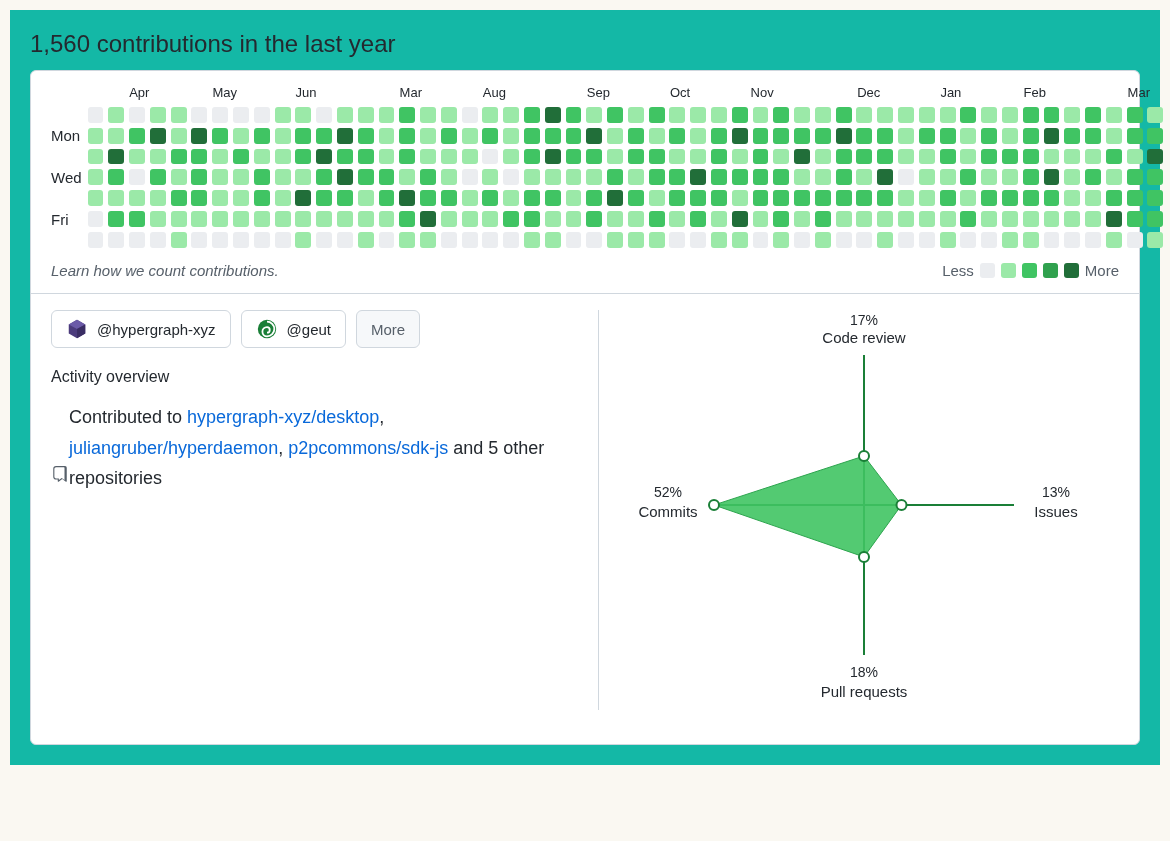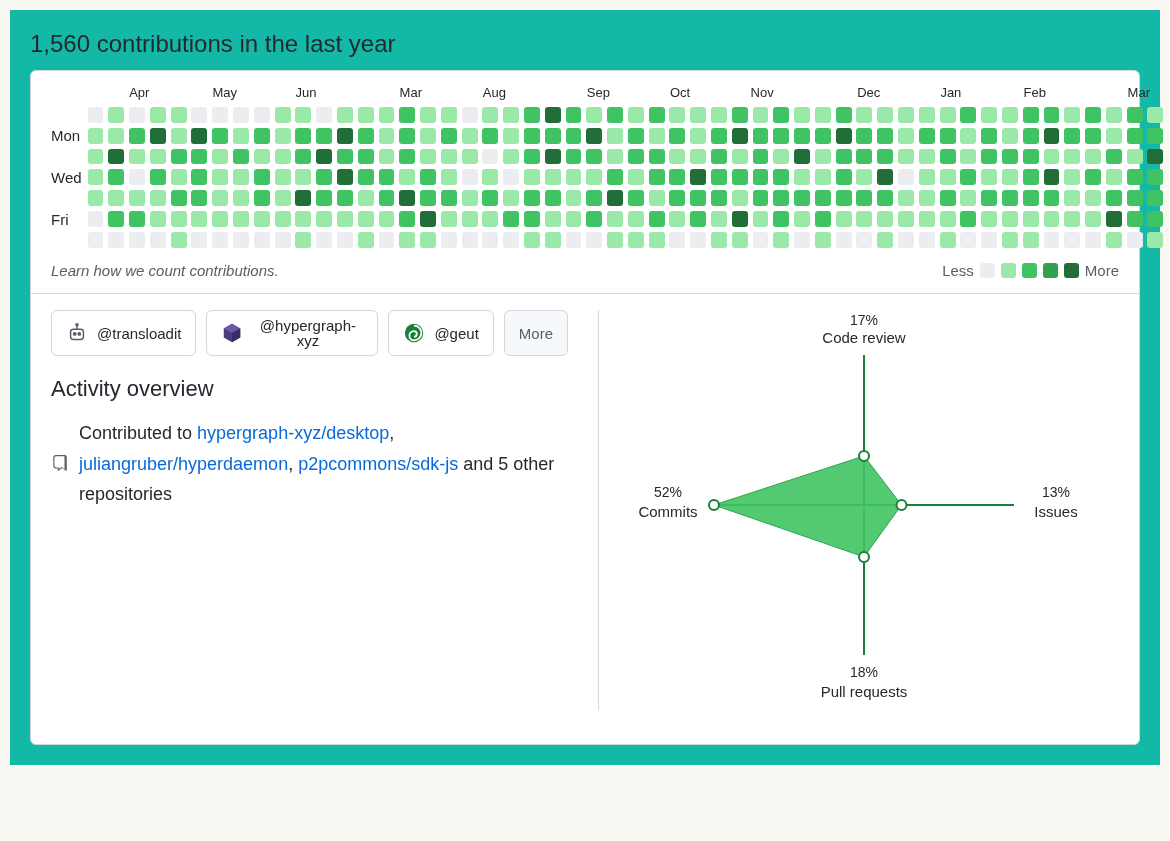--- a/index.html
+++ b/index.html
@@ -116,22 +116,22 @@
     border-radius:6px;
     font-size:15px;
     font-weight:500;
     color:var(--fg);
     background:#fff;
     cursor:pointer;
     line-height:1;
   }
   .org-btn.more{color:var(--muted);font-weight:400;background:#f6f8fa;}
   .org-icon{width:22px;height:22px;display:flex;align-items:center;justify-content:center;}
-  .h3{font-size:22px;font-weight:400;margin:4px 0 16px 0;}
-  .contrib-line{display:flex;gap:10px;align-items:center;font-size:18px;line-height:1.7;}
+  .h3{font-size:16px;font-weight:400;margin:4px 0 16px 0;}
+  .contrib-line{display:flex;align-items:flex-end;font-size:18px;line-height:1.7;}
   .contrib-line a{color:var(--link);text-decoration:none;}
   .repo-icon{width:18px;margin-top:6px;color:var(--muted);flex-shrink:0;}
   .radar-svg{display:block;margin:0 auto;}
   .radar-label{font-size:15px;fill:var(--fg);text-anchor:middle;}
   .radar-pct{font-size:14px;fill:var(--fg);text-anchor:middle;}
 </style>
 </head>
 <body>
 
 <div class="frame">
@@ -646,32 +646,20 @@
           <span class="sq lv3"></span>
           <span class="sq lv4"></span>
           <span>More</span>
         </div>
       </div>
     </div>
 
     <div class="body-section">
       <div class="left-col">
         <div class="orgs">
-          <button class="org-btn">
-            <span class="org-icon">
-              <svg viewBox="0 0 24 24" width="22" height="22" fill="none" stroke="#57606a" stroke-width="1.6">
-                <rect x="5" y="8" width="14" height="11" rx="3"></rect>
-                <circle cx="9.5" cy="13" r="1.3" fill="#57606a"></circle>
-                <circle cx="14.5" cy="13" r="1.3" fill="#57606a"></circle>
-                <line x1="12" y1="3" x2="12" y2="8"></line>
-                  <circle cx="12" cy="3" r="1.2"></circle>
-              </svg>
-            </span>
-            <span>@transloadit</span>
-          </button>
           <button class="org-btn">
             <span class="org-icon">
               <svg viewBox="0 0 24 24" width="22" height="22">
                 <polygon points="12,2 21,7 21,17 12,22 3,17 3,7" fill="#4b3b7c"></polygon>
                 <polygon points="12,2 21,7 12,12 3,7" fill="#6b5aa8"></polygon>
                 <polygon points="12,12 21,7 21,17 12,22" fill="#3a2d63"></polygon>
               </svg>
             </span>
             <span>@hypergraph-xyz</span>
           </button>

